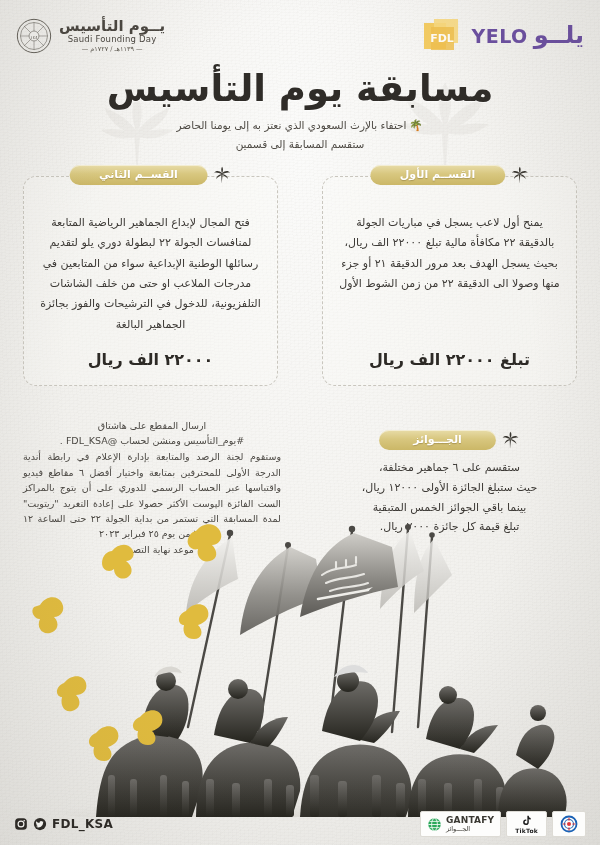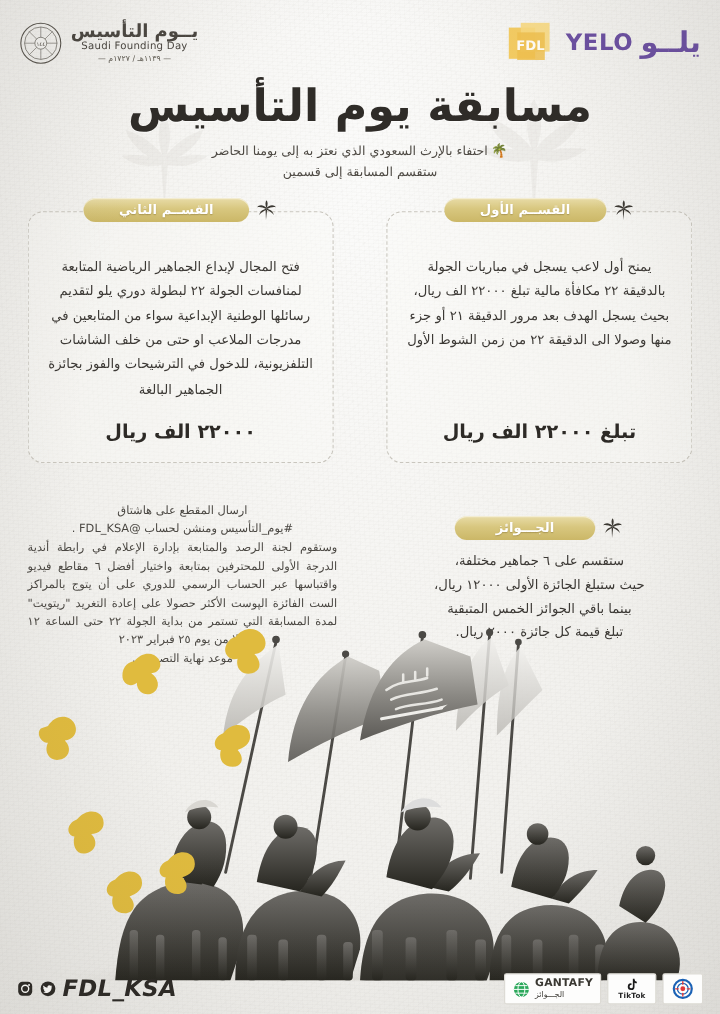--- a/index.html
+++ b/index.html
@@ -135,21 +135,21 @@
   #hero { position:absolute; left:0; right:0; bottom:28px; height:300px; }
   #hero svg { display:block; width:100%; height:100%; }
 
   
   #footer {
     position:absolute; left:0; right:0; bottom:0; height:42px;
     display:flex; align-items:center; justify-content:space-between;
     padding:0 14px; direction:ltr;
   }
   .handle { display:flex; align-items:center; gap:5px; }
-  .handle .txt { font-size:19px; font-weight:bold; color:#2e2b27; letter-spacing:.3px;font-style:italic; }
+  .handle .txt { font-size:12px; font-weight:bold; color:#2e2b27; letter-spacing:.3px; }
   .sponsors { display:flex; align-items:center; gap:5px; }
   .sp-box {
     background:#fdfdfc; border:1px solid #dddbd5;
     height:26px; display:flex; align-items:center; justify-content:center;
     gap:4px; padding:4px 6px; border-radius:2px;
   }
   .sp-gantafy-latin { font-size:9px; font-weight:bold; color:#3a3832; letter-spacing:.2px; line-height:1;}
   .sp-gantafy-ar { font-size:6.5px; color:#3a3832; line-height:1; direction:rtl; letter-spacing:.3px;}
   .sp-tiktok-label { font-size:6px; font-weight:bold; color:#222; letter-spacing:.2px; }
 </style>

